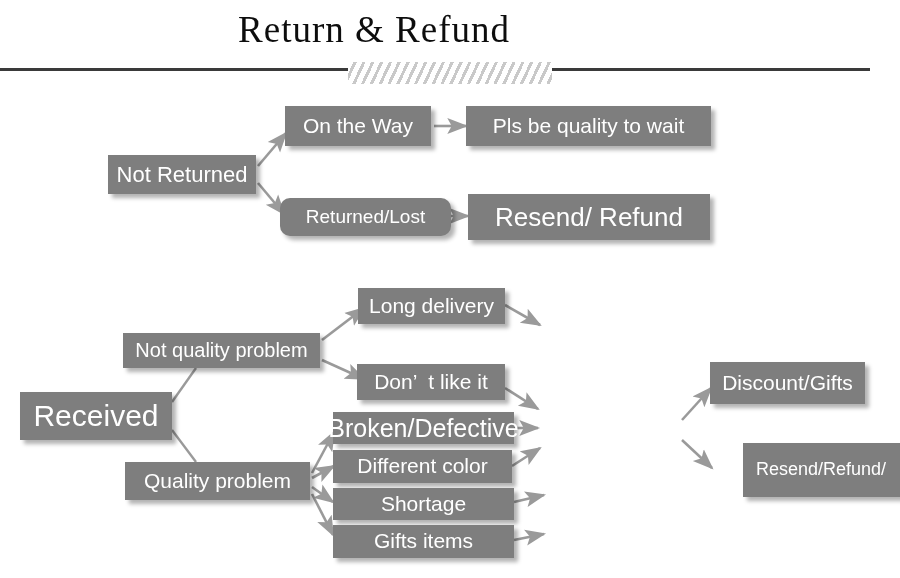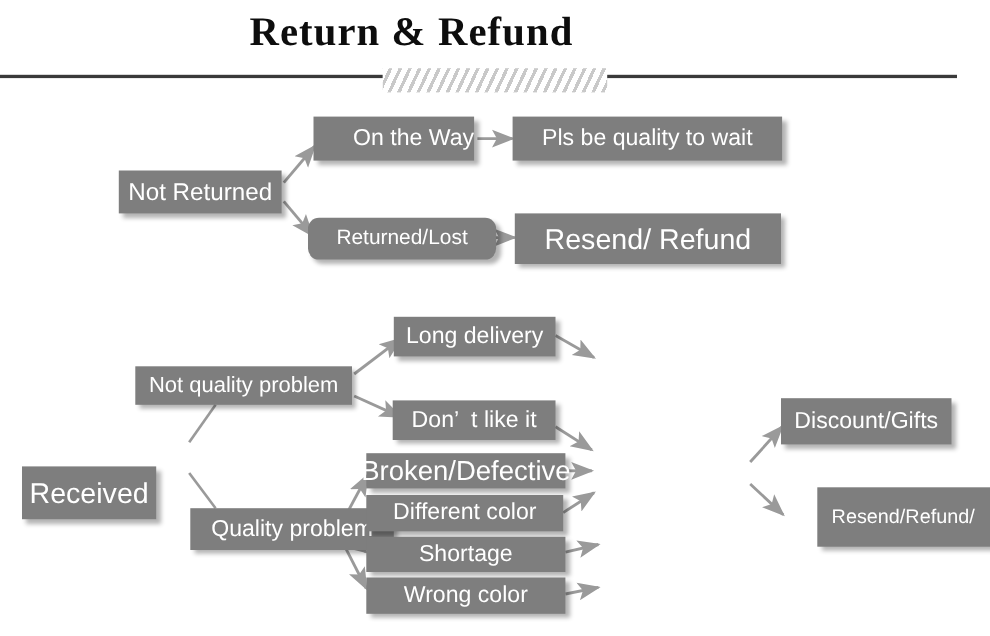--- a/index.html
+++ b/index.html
@@ -10,21 +10,21 @@
     overflow:hidden;
     position:relative;
   }
   #root{position:relative;width:900px;height:578px;}
 
   
   .title{
     position:absolute;left:0;top:8px;width:748px;
     text-align:center;
     font-family:"Liberation Serif", serif;
-    font-size:37px;font-weight:700;color:#0d0d0d;
+    font-size:37px;font-weight:400;color:#0d0d0d;
     letter-spacing:1px;
     white-space:nowrap;
   }
   .divider{position:absolute;left:0;top:62px;width:900px;height:22px;}
   .rule{position:absolute;top:6px;height:3px;background:#3a3a3a;}
   .rule.left{left:0;width:348px;}
   .rule.right{left:552px;width:318px;}
   .hatch{
     position:absolute;left:348px;top:0px;width:204px;height:22px;
     background:repeating-linear-gradient(
@@ -114,45 +114,45 @@
     <g stroke="#9a9a9a" stroke-width="2.4" fill="none">
       <path d="M172,402 L196,368"></path>
       <path d="M172,430 L196,462"></path>
     </g>
   </svg>
 
   <div class="box center" style="left:108px;top:155px;width:148px;height:39px;font-size:22px;">
     <span>Not Returned</span>
   </div>
 
-  <div class="box center" style="left:285px;top:106px;width:146px;height:40px;font-size:21px;justify-content:flex-end;">
+  <div class="box center" style="left:285px;top:106px;width:146px;height:40px;font-size:21px;">
     <span>On the Way</span>
   </div>
 
   <div class="box center" style="left:466px;top:106px;width:245px;height:40px;font-size:21px;">
     <span>Pls be quality to wait</span>
   </div>
 
   <div class="box center" style="left:280px;top:198px;width:171px;height:38px;font-size:19px;border-radius:10px;">
     <span>Returned/Lost</span>
   </div>
 
   <div class="box center" style="left:468px;top:194px;width:242px;height:46px;font-size:26px;">
     <span>Resend/ Refund</span>
   </div>
 
-  <div class="box center" style="left:20px;top:392px;width:122px;height:48px;font-size:26px;margin-top:32px;">
+  <div class="box center" style="left:20px;top:392px;width:152px;height:48px;font-size:30px;">
     <span>Received</span>
   </div>
 
   <div class="box center" style="left:123px;top:333px;width:197px;height:35px;font-size:20px;">
     <span>Not quality problem</span>
   </div>
 
-  <div class="box center" style="left:125px;top:462px;width:185px;height:38px;font-size:21px;margin-left:48px;">
+  <div class="box center" style="left:125px;top:462px;width:185px;height:38px;font-size:21px;">
     <span>Quality problem</span>
   </div>
 
   <div class="box center" style="left:358px;top:288px;width:147px;height:36px;font-size:21px;">
     <span>Long delivery</span>
   </div>
 
   <div class="box center" style="left:357px;top:364px;width:148px;height:36px;font-size:21px;">
     <span>Don’  t like it</span>
   </div>
@@ -163,21 +163,21 @@
 
   <div class="box center" style="left:333px;top:450px;width:179px;height:33px;font-size:21px;">
     <span>Different color</span>
   </div>
 
   <div class="box center" style="left:333px;top:488px;width:181px;height:32px;font-size:21px;">
     <span>Shortage</span>
   </div>
 
   <div class="box center" style="left:333px;top:525px;width:181px;height:33px;font-size:21px;">
-    <span>Wrong color</span>
+    <span>Gifts items</span>
   </div>
 
 
   <div class="box center" style="left:710px;top:362px;width:155px;height:42px;font-size:21px;">
     <span>Discount/Gifts</span>
   </div>
 
   <div class="box left" style="left:710px;top:443px;width:162px;height:54px;font-size:18px;padding-left:13px;margin-left:33px;">
     <div>
       <span>Resend/Refund/</span>

